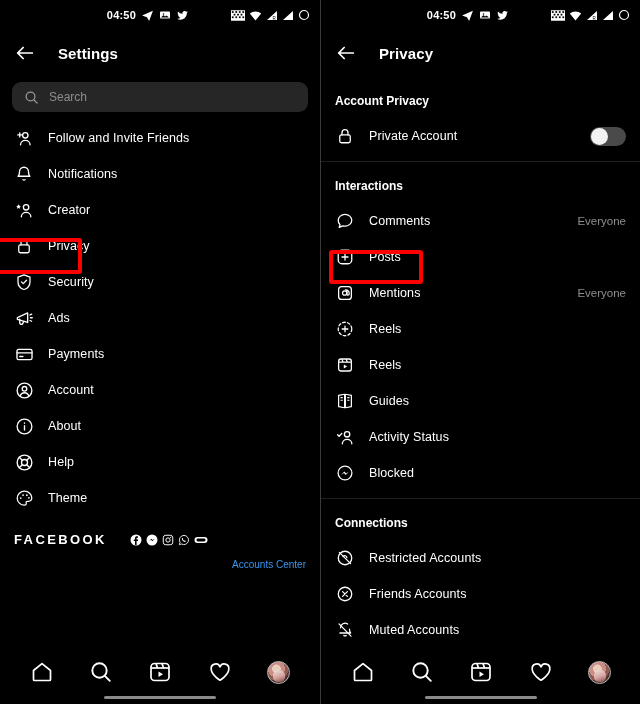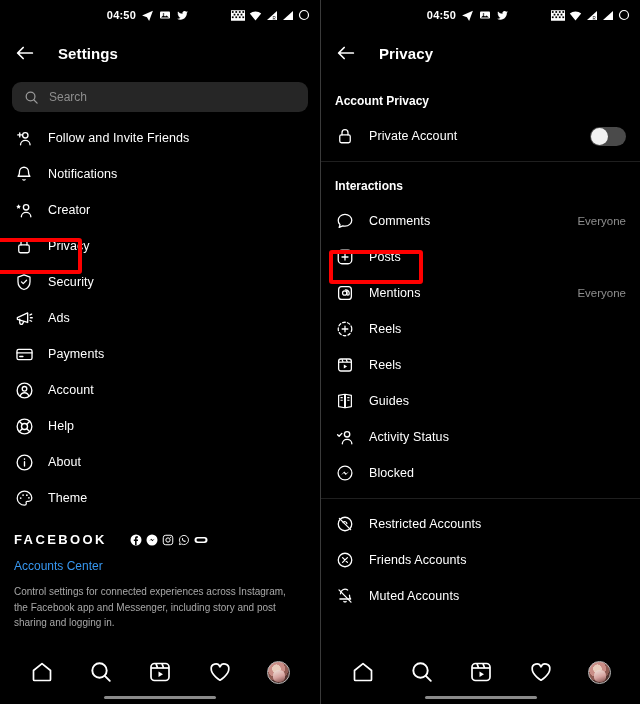--- a/index.html
+++ b/index.html
@@ -57,21 +57,21 @@
   .hl-posts {
     position: absolute; left: 8px; top: 250px; width: 94px; height: 34px;
     border: 4px solid #ff0000; border-radius: 3px; pointer-events: none;
   }
 
   
   .fb-block { padding: 16px 14px 0 14px; }
   .fb-head { display: flex; align-items: center; gap: 23px; }
   .fb-word { font-size: 13px; font-weight: 700; color: #fff; letter-spacing: 2.4px; }
   .fb-icons { display: flex; align-items: center; gap: 4px; }
-  .fb-link { display: block; margin-top: 12px; font-size: 12px; color: #3797f0; cursor: pointer; }
+  .fb-link { display: block; margin-top: 12px; font-size: 10px; color: #3797f0; cursor: pointer; text-align: right; }
   .fb-desc { margin-top: 11px; font-size: 10px; line-height: 1.55; color: #a8a8a8; max-width: 280px; }
 
   
   .sec { font-size: 12px; font-weight: 700; color: #fff; padding: 0 14px; height: 34px; display: flex; align-items: center; }
   .divider { height: 1px; background: #1f1f1f; margin: 7px 0; }
 
   
   .toggle {
     margin-left: auto; width: 36px; height: 19px; border-radius: 10px;
     background: #4a4a4a; position: relative; cursor: pointer;
@@ -261,36 +261,36 @@
               <path d="M6.6 19c.7-2.6 2.8-4.2 5.4-4.2s4.7 1.6 5.4 4.2"></path>
             </svg>
         </span>
         <span class="lbl">Account</span>
       </div>
 
       <div class="row">
         <span class="ic">
           <svg width="19" height="19" viewBox="0 0 24 24" fill="none" stroke="#fff" stroke-width="1.7" stroke-linecap="round" stroke-linejoin="round">
               <circle cx="12" cy="12" r="9.3"></circle>
+              <path d="M12 11v5.5"></path>
+              <circle cx="12" cy="7.7" r="1" fill="#fff" stroke="none"></circle>
+            </svg>
+        </span>
+        <span class="lbl">About</span>
+      </div>
+
+      <div class="row">
+        <span class="ic">
+          <svg width="19" height="19" viewBox="0 0 24 24" fill="none" stroke="#fff" stroke-width="1.7" stroke-linecap="round" stroke-linejoin="round">
+              <circle cx="12" cy="12" r="9.3"></circle>
               <circle cx="12" cy="12" r="3.8"></circle>
               <path d="M5.3 5.3l3.9 3.9M14.8 14.8l3.9 3.9M18.7 5.3l-3.9 3.9M9.2 14.8l-3.9 3.9"></path>
             </svg>
         </span>
         <span class="lbl">Help</span>
-      </div>
-
-      <div class="row">
-        <span class="ic">
-          <svg width="19" height="19" viewBox="0 0 24 24" fill="none" stroke="#fff" stroke-width="1.7" stroke-linecap="round" stroke-linejoin="round">
-              <circle cx="12" cy="12" r="9.3"></circle>
-              <path d="M12 11v5.5"></path>
-              <circle cx="12" cy="7.7" r="1" fill="#fff" stroke="none"></circle>
-            </svg>
-        </span>
-        <span class="lbl">About</span>
       </div>
 
       <div class="row">
         <span class="ic">
           <svg width="19" height="19" viewBox="0 0 24 24" fill="none" stroke="#fff" stroke-width="1.6" stroke-linecap="round" stroke-linejoin="round">
               <path d="M12 2.8c-5.1 0-9.2 3.9-9.2 8.8 0 4.9 4.1 8.8 9.2 8.8 1.5 0 2.3-.9 2.3-2 0-.6-.3-1-.3-1.6 0-.7.6-1.2 1.4-1.2h1.6c2.6 0 4.2-1.7 4.2-4.4 0-4.6-4.1-8.4-9.2-8.4z"></path>
               <circle cx="7.2" cy="11.5" r="1.1" fill="#fff" stroke="none"></circle>
               <circle cx="10.2" cy="7.6" r="1.1" fill="#fff" stroke="none"></circle>
               <circle cx="15" cy="7.8" r="1.1" fill="#fff" stroke="none"></circle>
               <circle cx="17.6" cy="11.2" r="1.1" fill="#fff" stroke="none"></circle>
@@ -323,21 +323,20 @@
               <path d="M12 2.8a9.2 9.2 0 0 0-7.9 14L2.8 21.2l4.5-1.2A9.2 9.2 0 1 0 12 2.8z"></path>
               <path d="M8.9 8c.3-.1.7 0 .9.4l.7 1.4c.1.3 0 .6-.2.8l-.5.5c.6 1.2 1.5 2 2.6 2.6l.5-.6c.2-.2.5-.3.8-.2l1.4.7c.3.2.5.5.4.9-.2.9-1 1.5-1.9 1.4-2.9-.3-5.5-2.9-5.8-5.8-.1-.9.4-1.7 1.1-2.1z" fill="#fff" stroke="none"></path>
             </svg>
           <svg width="14" height="12" viewBox="0 0 28 20">
               <rect x="1" y="4" width="26" height="12" rx="6" fill="#fff"></rect>
               <rect x="5" y="7.2" width="18" height="5.6" rx="2.8" fill="#000"></rect>
             </svg>
         </span>
       </div>
       <span class="fb-link">Accounts Center</span>
-      <p class="fb-desc">Control settings for connected experiences across Instagram, the Facebook app and Messenger, including story and post sharing and logging in.</p>
     </div>
 
     <div class="navbar">
       <svg class="nav-ic" viewBox="0 0 24 24" fill="none" stroke="#fff" stroke-width="1.7" stroke-linecap="round" stroke-linejoin="round">
           <path d="M3.5 10.5L12 3.6l8.5 6.9v9a1 1 0 0 1-1 1h-15a1 1 0 0 1-1-1z"></path>
         </svg>
       <svg class="nav-ic" viewBox="0 0 24 24" fill="none" stroke="#fff" stroke-width="1.9" stroke-linecap="round">
           <circle cx="10.5" cy="10.5" r="7.2"></circle>
           <path d="M15.8 15.8l5 5"></path>
         </svg>
@@ -514,20 +513,21 @@
           <svg width="18" height="18" viewBox="0 0 24 24" fill="none" stroke="#fff" stroke-width="1.7" stroke-linejoin="round">
               <circle cx="12" cy="12" r="9.2"></circle>
               <path d="M6.8 14.6l4.3-4.6 2.4 2.5 3.8-2.5-4.3 4.6-2.4-2.5z" fill="#fff" stroke="none"></path>
             </svg>
         </span>
         <span class="lbl">Blocked</span>
       </div>
 
       <div class="divider"></div>
 
+      <div class="sec">Connections</div>
 
       <div class="row">
         <span class="ic">
           <svg width="18" height="18" viewBox="0 0 24 24" fill="none" stroke="#fff" stroke-width="1.7" stroke-linecap="round" stroke-linejoin="round">
               <circle cx="12" cy="12" r="9"></circle>
               <path d="M9.5 10.2a2.7 2.7 0 0 1 5 1.4"></path>
               <path d="M4.5 4.5l15 15"></path>
             </svg>
         </span>
         <span class="lbl">Restricted Accounts</span>

